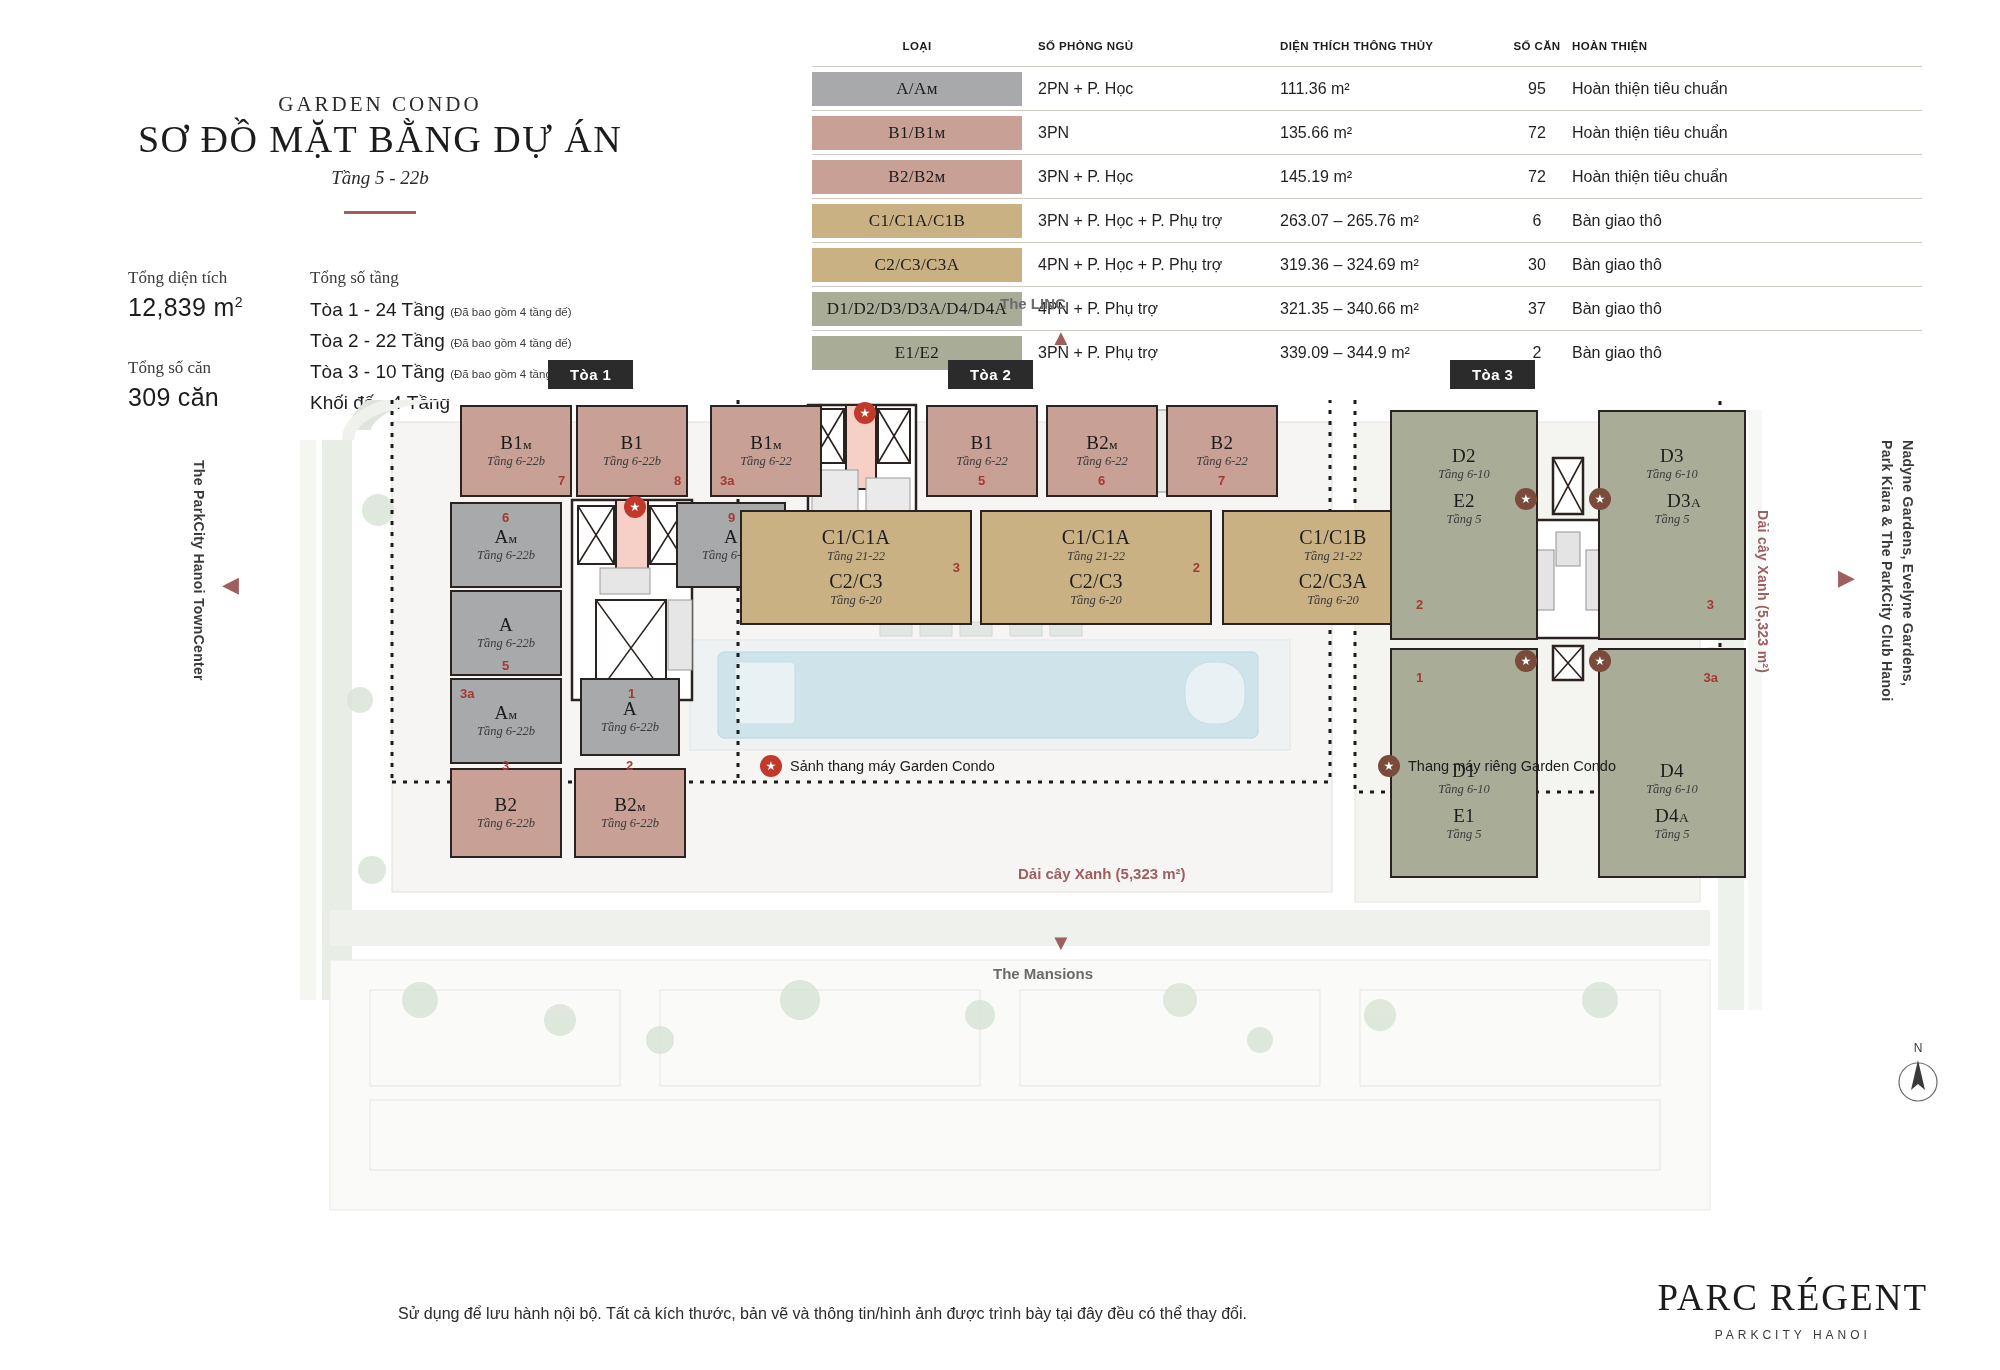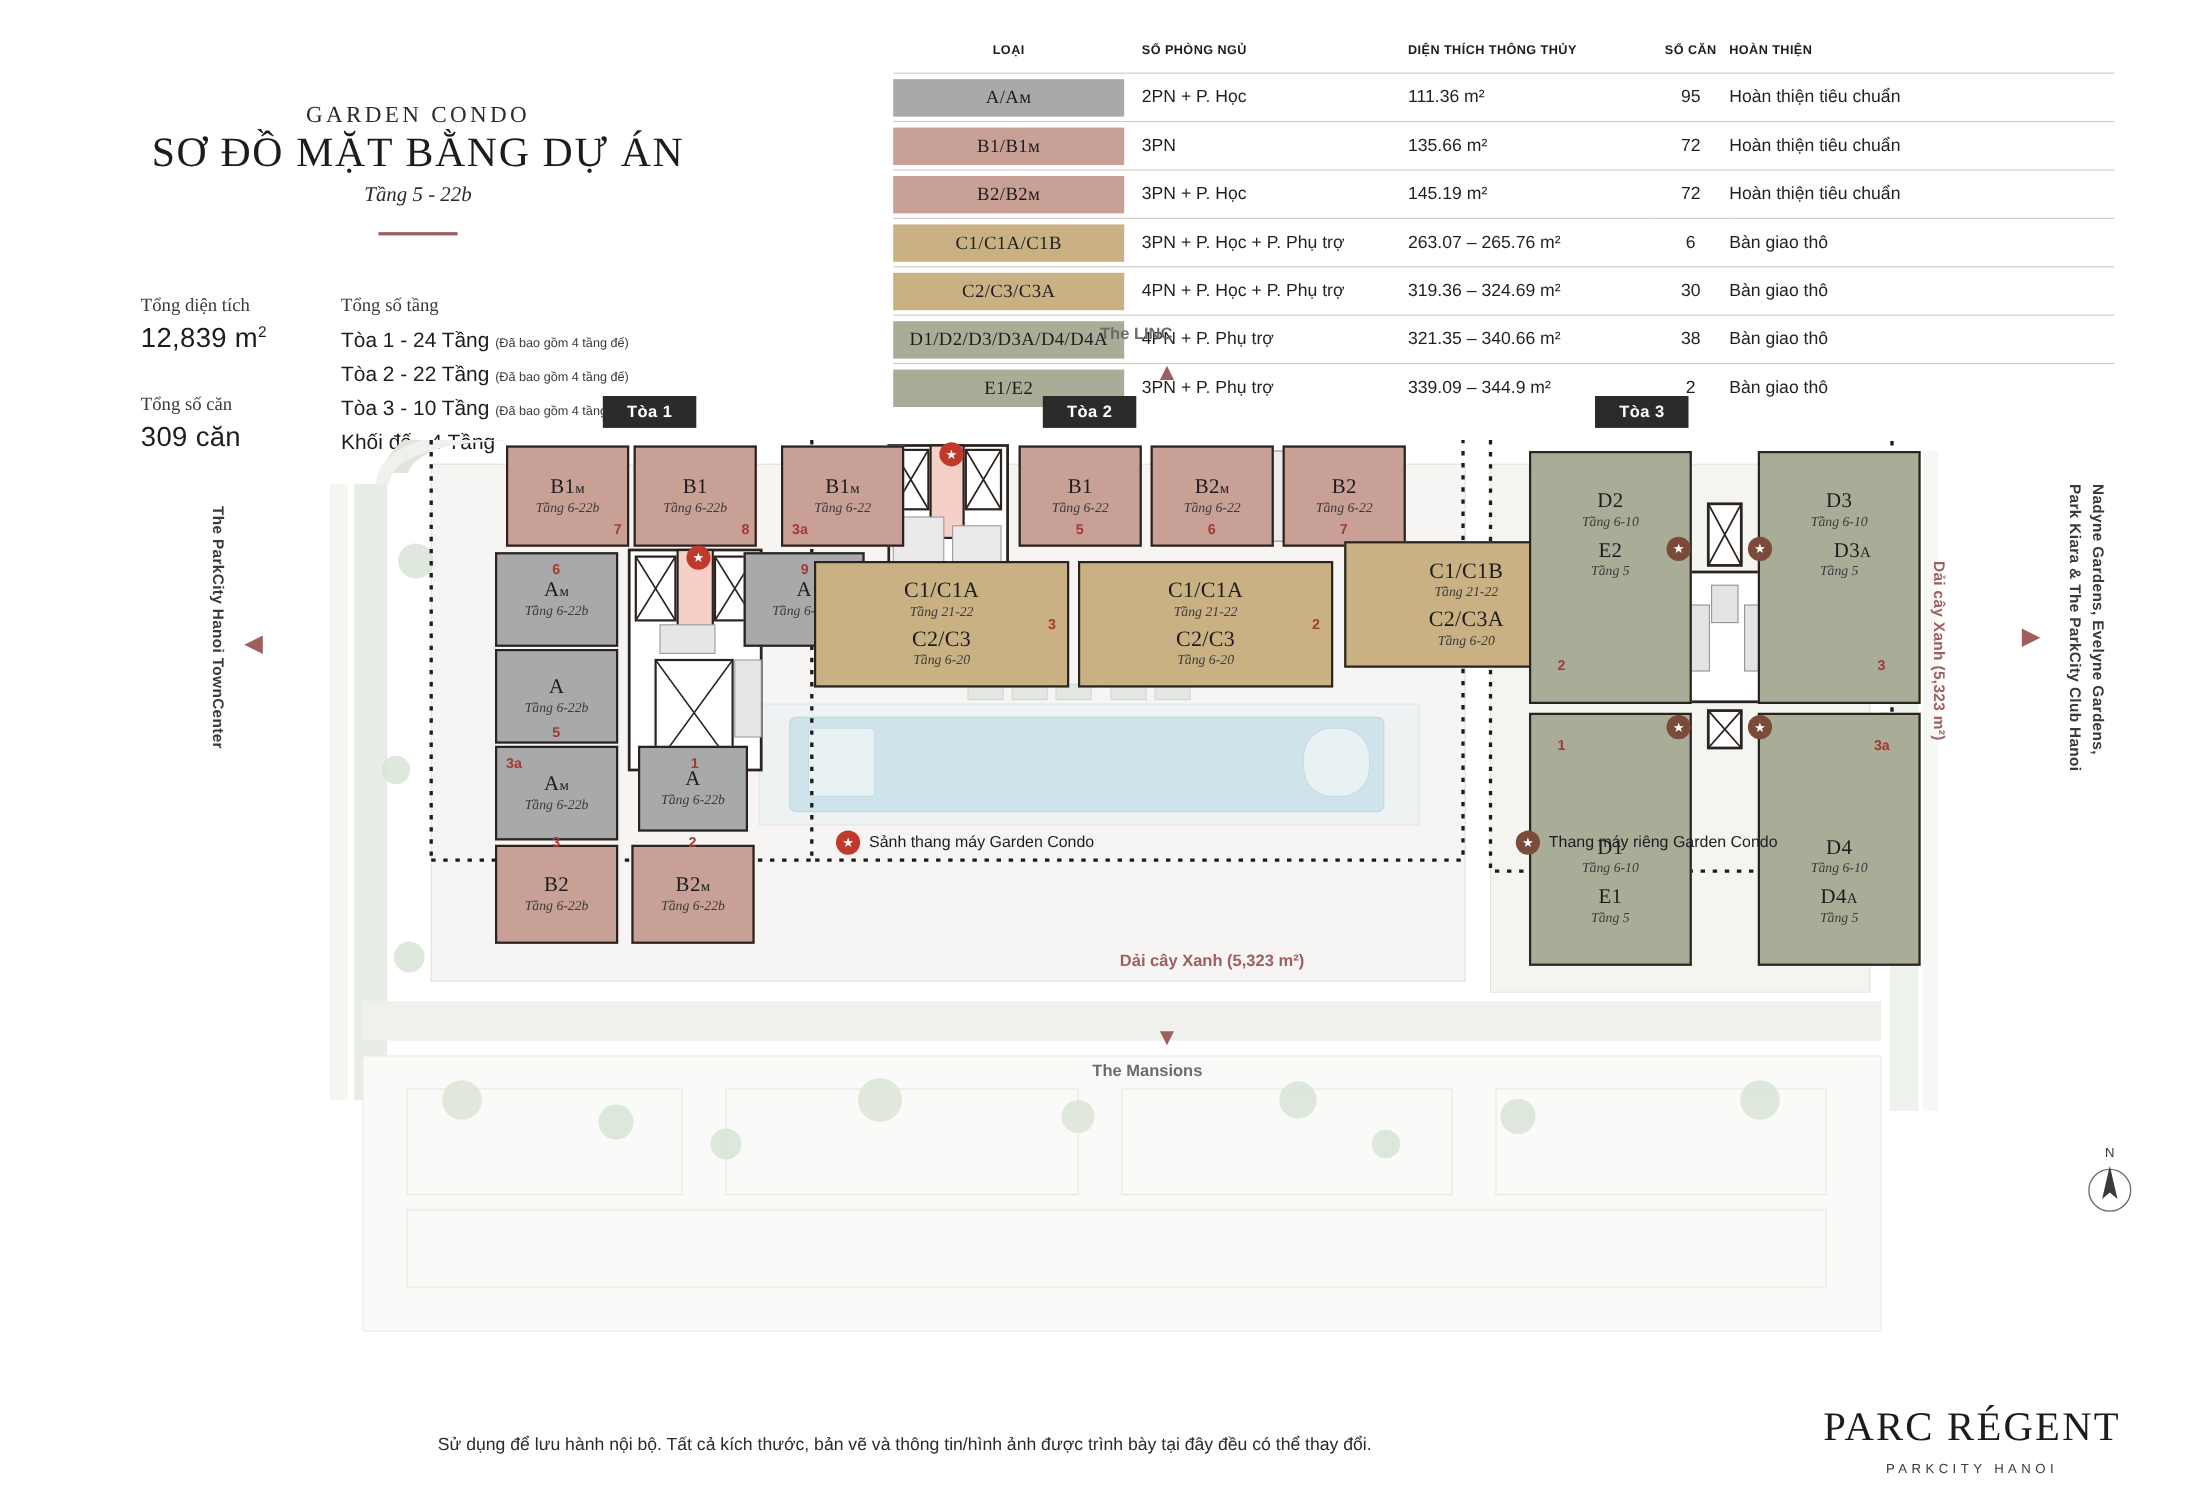--- a/index.html
+++ b/index.html
@@ -239,21 +239,21 @@
           <td class="area">319.36 – 324.69 m²</td>
           <td class="count">30</td>
           <td class="finish">Bàn giao thô</td>
         </tr>
         <tr class="row">
           <td class="type-cell">
             <div class="type-chip" style="background: rgb(169, 173, 152);">D1/D2/D3/D3A/D4/D4A</div>
           </td>
           <td class="beds">4PN + P. Phụ trợ</td>
           <td class="area">321.35 – 340.66 m²</td>
-          <td class="count">38</td>
+          <td class="count">37</td>
           <td class="finish">Bàn giao thô</td>
         </tr>
         <tr class="row">
           <td class="type-cell">
             <div class="type-chip" style="background: rgb(169, 173, 152);">E1/E2</div>
           </td>
           <td class="beds">3PN + P. Phụ trợ</td>
           <td class="area">339.09 – 344.9 m²</td>
           <td class="count">2</td>
           <td class="finish">Bàn giao thô</td>
@@ -406,21 +406,21 @@
         <div class="u-floor">Tầng 6-20</div>
         <div class="u-num" style="right:10px; top:48px;">3</div>
       </div>
       <div class="unit cblock fill-gold" style="left: 980px; top: 110px; width: 232px; height: 115px;">
         <div class="u-name">C1/C1A</div>
         <div class="u-floor">Tầng 21-22</div>
         <div class="u-name" style="margin-top:7px;">C2/C3</div>
         <div class="u-floor">Tầng 6-20</div>
         <div class="u-num" style="right:10px; top:48px;">2</div>
       </div>
-      <div class="unit cblock fill-gold" style="left: 1222px; top: 92px; width: 222px; height: 115px;">
+      <div class="unit cblock fill-gold" style="left: 1222px; top: 110px; width: 222px; height: 115px;">
         <div class="u-name">C1/C1B</div>
         <div class="u-floor">Tầng 21-22</div>
         <div class="u-name" style="margin-top:7px;">C2/C3A</div>
         <div class="u-floor">Tầng 6-20</div>
         <div class="u-num" style="right:10px; top:48px;">1</div>
       </div>
       <div class="unit fill-sage" style="left: 1390px; top: 10px; width: 148px; height: 230px; justify-content: flex-start; padding-top: 34px; padding-bottom: 0px;">
         <div class="u-name">D2</div>
         <div class="u-floor">Tầng 6-10</div>
         <div class="u-name" style="margin-top:9px;">E2</div>

